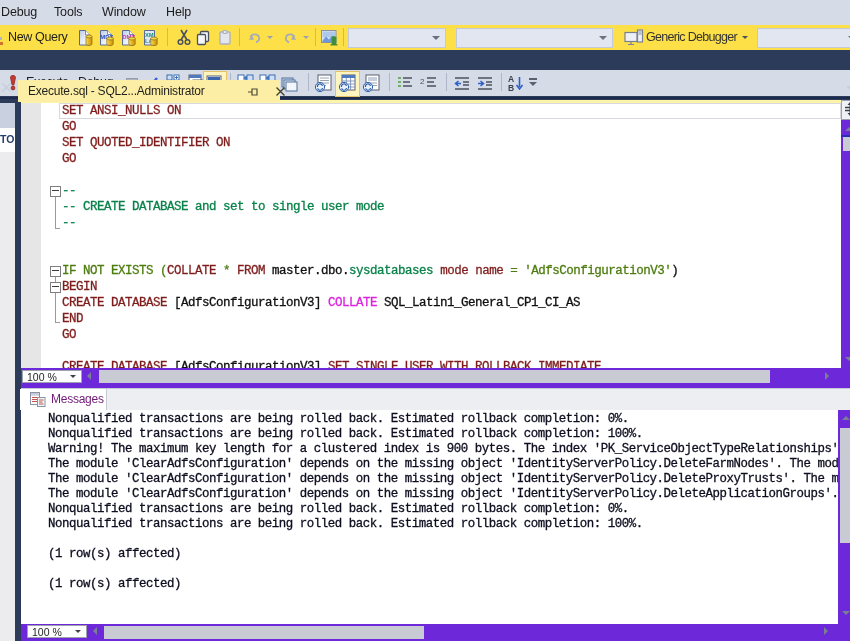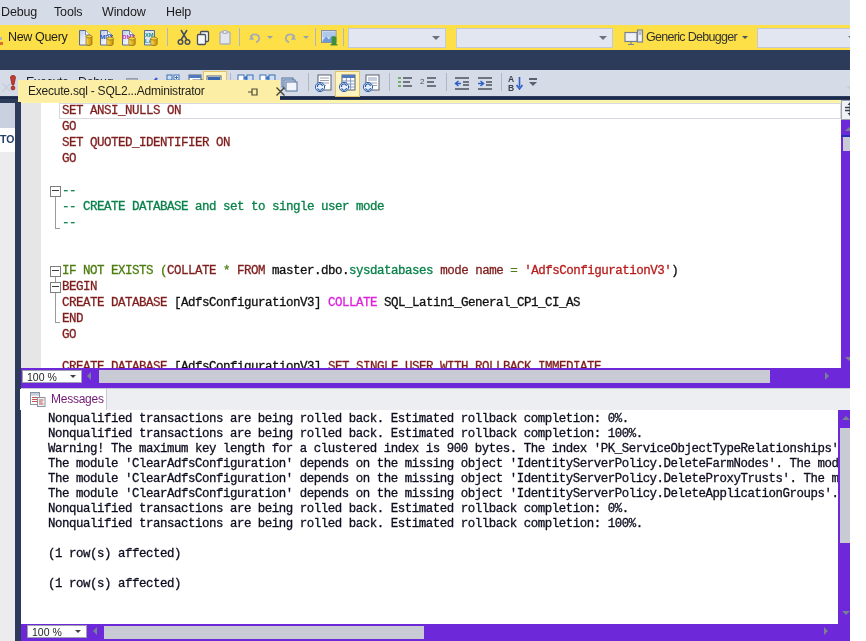--- a/index.html
+++ b/index.html
@@ -20,21 +20,21 @@
   #tab{left:18px;top:80px;width:262px;height:22px;background:#FCEFA5;color:#201F1B;font-size:12px;}
   #tabline{left:21px;top:100px;width:835px;height:3px;background:#FCF4A9;}
   #tabedge{left:0px;top:97px;width:866px;height:2px;background:#1C2B4D;}
   
   .lc{left:0;width:15px;}
   
   #editor{left:21px;top:103px;width:820px;height:265px;background:#fff;overflow:hidden;}
   #edmargin{left:0px;top:0px;width:20px;height:265px;background:#E6E6E6;}
   #code{left:41px;top:-0.5px;font-family:"Liberation Mono",monospace;font-size:12.5px;letter-spacing:-0.5px;-webkit-text-stroke:0.3px;
         line-height:16px;white-space:pre;color:#101010;margin:0;}
-  .kw{color:#7f1d1d;} .gy{color:#4d7c0f;font-family:Liberation Mono, monospace;} .cm{color:#09824A;} .st{color:#b91c1c;} .mg{color:#DD22DD;}
+  .kw{color:#7f1d1d;} .gy{color:#4d7c0f;font-family:Liberation Mono, monospace;} .cm{color:#09824A;} .st{color:#4d7c0f;} .mg{color:#DD22DD;}
   .obox{position:absolute;width:9px;height:9px;border:1px solid #7E7E7E;background:#fff;z-index:3;}
   .obox:before{content:"";position:absolute;left:1px;right:1px;top:3px;height:1px;background:#3c3c3c;}
   .oline{position:absolute;width:1px;background:#9a9a9a;}
   .ofoot{position:absolute;height:1px;background:#9a9a9a;}
   
   .sbtrack{background:#6d28d9;}
   .sbthumb{position:absolute;background:#C8CBD4;}
   .arrow{position:absolute;width:0;height:0;border:4px solid transparent;}
   .arr-up{border-bottom-color:#7A8094;border-top:none;}
   .arr-dn{border-top-color:#7A8094;border-bottom:none;}

